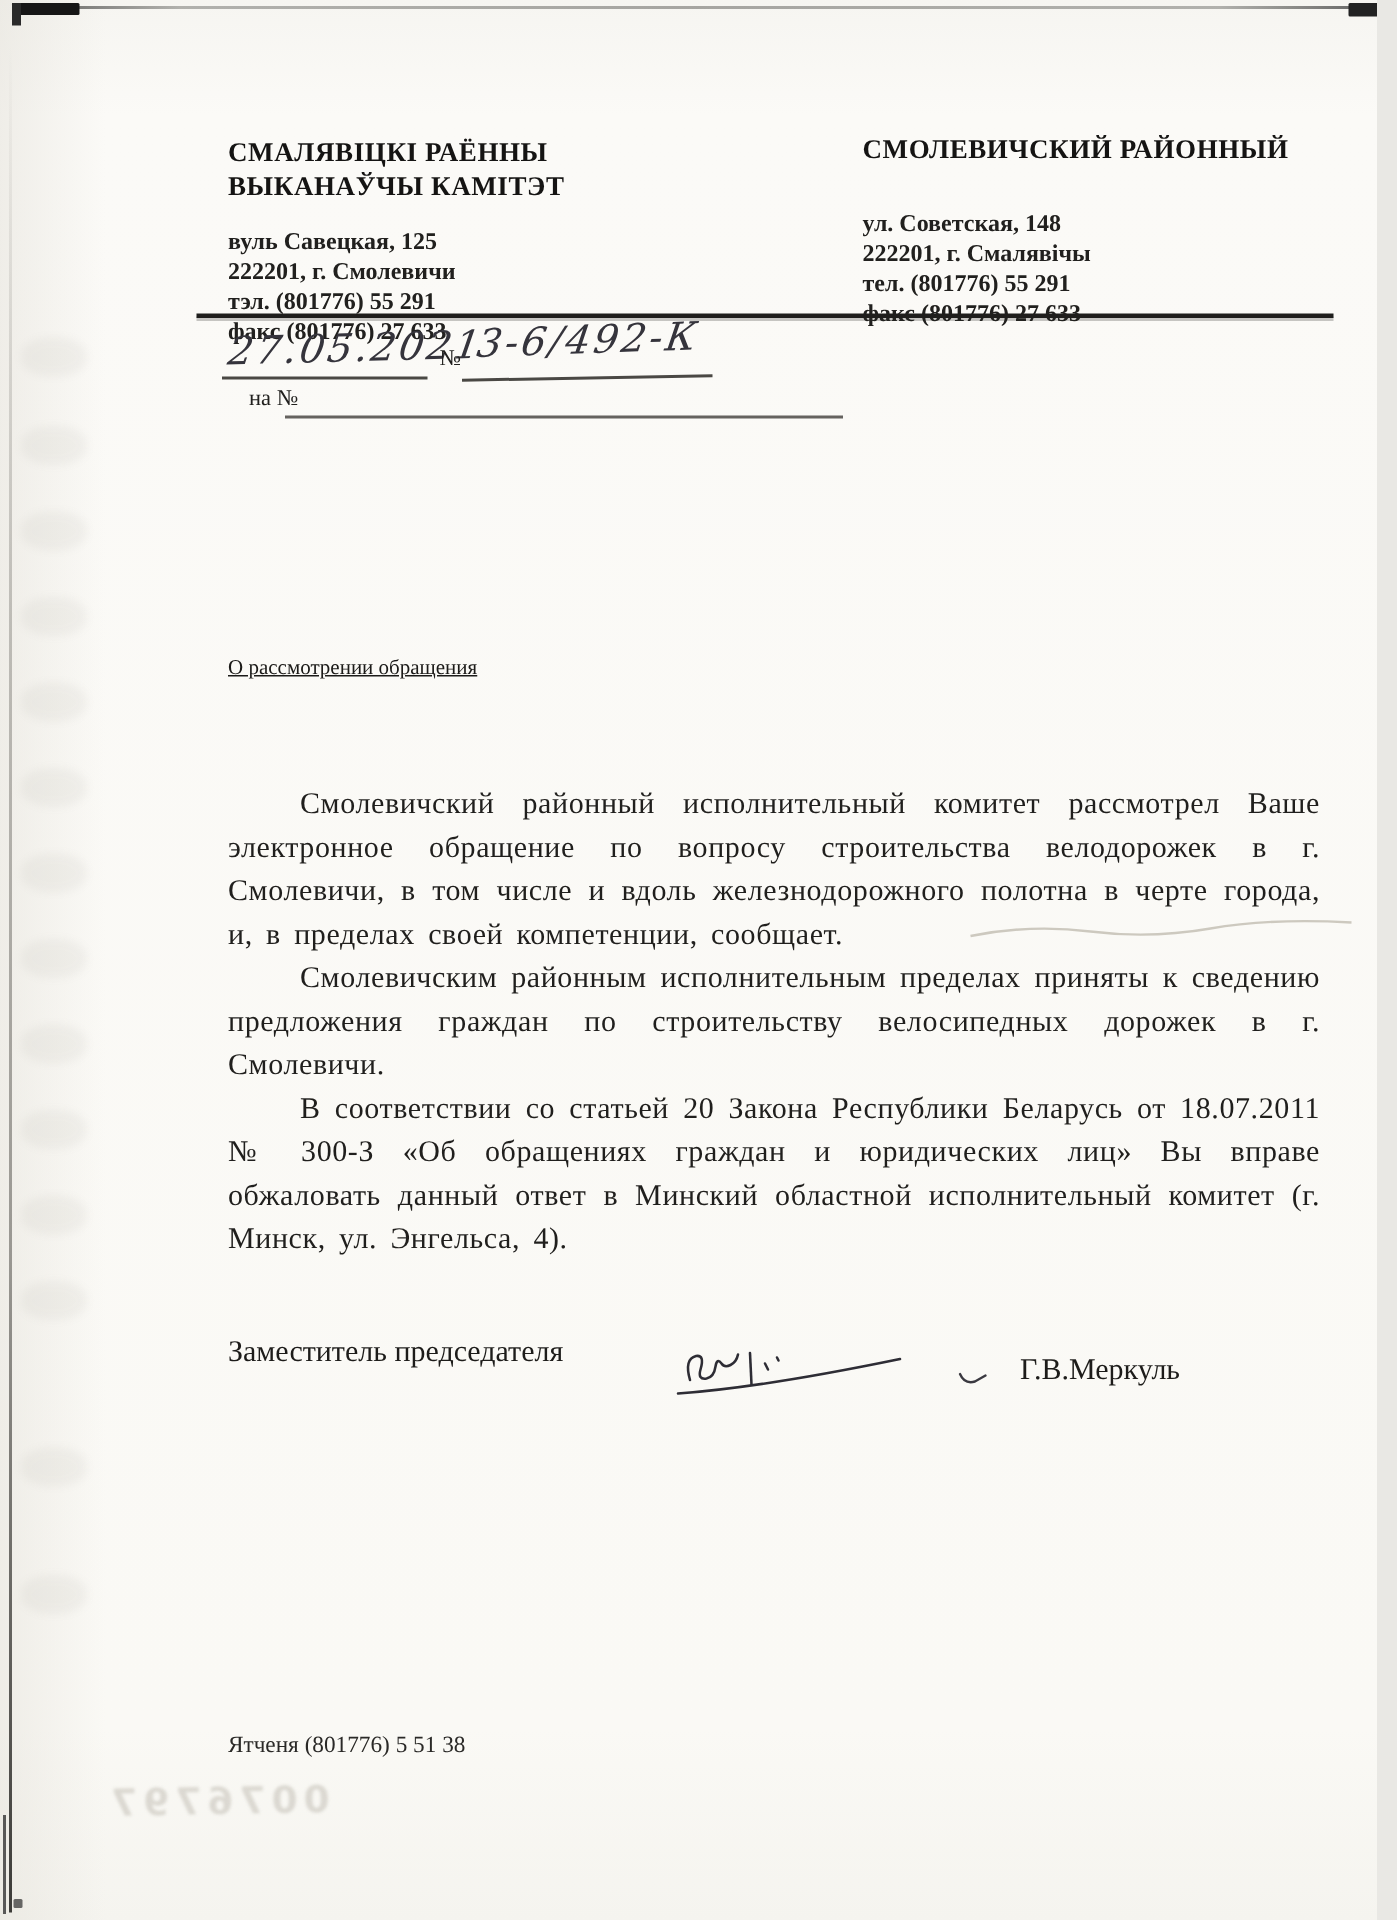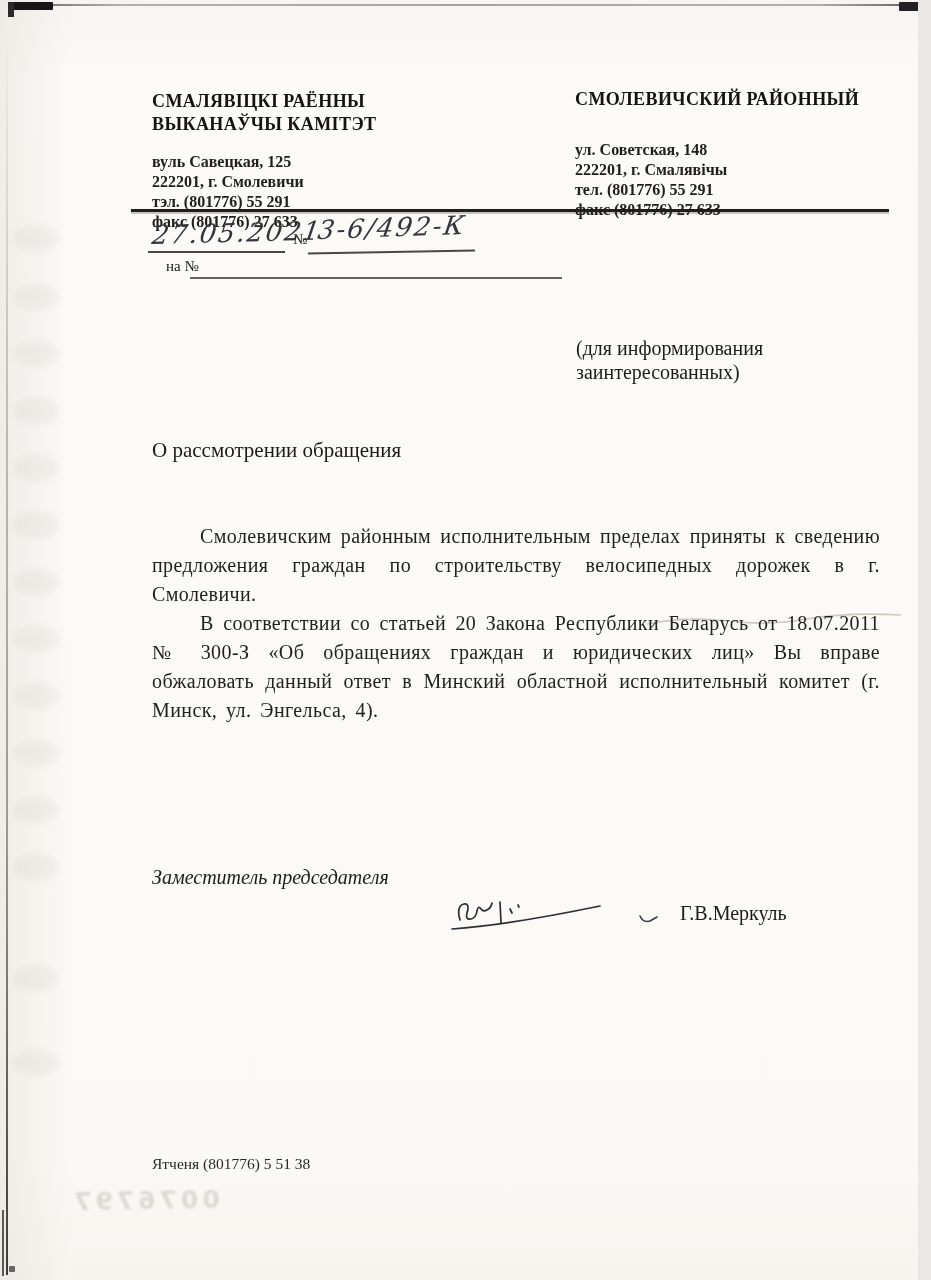--- a/index.html
+++ b/index.html
@@ -22,21 +22,21 @@
   .hand{
     font-family:"DejaVu Serif",serif;font-style:italic;color:#35343c;
     transform:skewX(-10deg) rotate(-1.5deg);transform-origin:left bottom;
     letter-spacing:2px;white-space:nowrap;
   }
   .small-label{font-size:15px;color:#21201e;}
   .hr-line{height:1.5px;background:#4a4844;}
 
   
   .note{font-size:20px;line-height:24px;color:#1d1c1a;}
-  .subject{font-size:21px;color:#1b1a18;}
+  .subject{font-size:14px;color:#1b1a18;text-decoration:underline;}
   .bodytext{width:728px;font-size:20px;line-height:29px;text-align:justify;
     letter-spacing:.4px;word-spacing:3.5px;color:#201f1d;}
   .bodytext p{margin:0;text-indent:48px;}
   .sig{font-size:20px;white-space:nowrap;}
 
   .footer{font-size:15.5px;color:#2a2927;}
 
   
   .edge-top{left:10px;top:4px;width:912px;height:2px;opacity:.75;
     background:linear-gradient(90deg,#2b2b2b,#9a9a96 12%,#8b8a86 50%,#9a9a96 88%,#2b2b2b);}
@@ -108,33 +108,30 @@
   <div class="abs rule" style="left:131px;top:209px;width:758px;"></div>
 
   <div class="abs hand" style="left:150px;top:220px;font-size:26px;">27.05.2021</div>
   <div class="abs hr-line" style="left:148px;top:251px;width:137px;"></div>
   <div class="abs small-label" style="left:293px;top:231px;">№</div>
   <div class="abs hand" style="left:316px;top:215px;font-size:26px;transform:skewX(-10deg) rotate(-2deg);">3-6/492-К</div>
   <div class="abs hr-line" style="left:308px;top:251px;width:167px;transform:rotate(-1deg);"></div>
   <div class="abs small-label" style="left:166px;top:258px;">на №</div>
   <div class="abs hr-line" style="left:190px;top:277px;width:372px;opacity:.85;"></div>
 
-  <div class="abs note" style="left:576px;top:336px;">
-    <div>(для информирования</div>
-    <div>заинтересованных)</div>
-  </div>
 
   <div class="abs subject" style="left:152px;top:438px;">О рассмотрении обращения</div>
 
   <div class="abs bodytext" style="left:152px;top:522px;">
+    <p>Смолевичский районный исполнительный комитет рассмотрел Ваше электронное обращение по вопросу строительства велодорожек в г. Смолевичи, в том числе и вдоль железнодорожного полотна в черте города, и, в пределах своей компетенции, сообщает.</p>
     <p>Смолевичским районным исполнительным пределах приняты к сведению предложения граждан по строительству велосипедных дорожек в г. Смолевичи.</p>
     <p>В соответствии со статьей 20 Закона Республики Беларусь от 18.07.2011 № 300-З «Об обращениях граждан и юридических лиц» Вы вправе обжаловать данный ответ в Минский областной исполнительный комитет (г. Минск, ул. Энгельса, 4).</p>
   </div>
 
-  <div class="abs sig" style="left:152px;top:866px;font-style:italic;">Заместитель председателя</div>
+  <div class="abs sig" style="left:152px;top:890px;">Заместитель председателя</div>
   <svg class="abs" style="left:448px;top:885px;" width="180" height="50">
     <g fill="none" stroke="#2e2d35" stroke-width="1.7" stroke-linecap="round">
       <path d="M12 35 q-4 -14 4 -16 q6 -1 3 9 q-2 7 4 6 q5 -1 6 -8 q1 -6 4 -2 q2 3 6 1 q4 -2 5 -7"></path>
       <path d="M52 17 l1 21"></path>
       <path d="M62 24 l2 4"></path>
       <path d="M70 20 l1 2"></path>
       <path d="M4 44 Q 60 40 152 21"></path>
     </g>
   </svg>
   <svg class="abs" style="left:638px;top:912px;" width="22" height="14">

